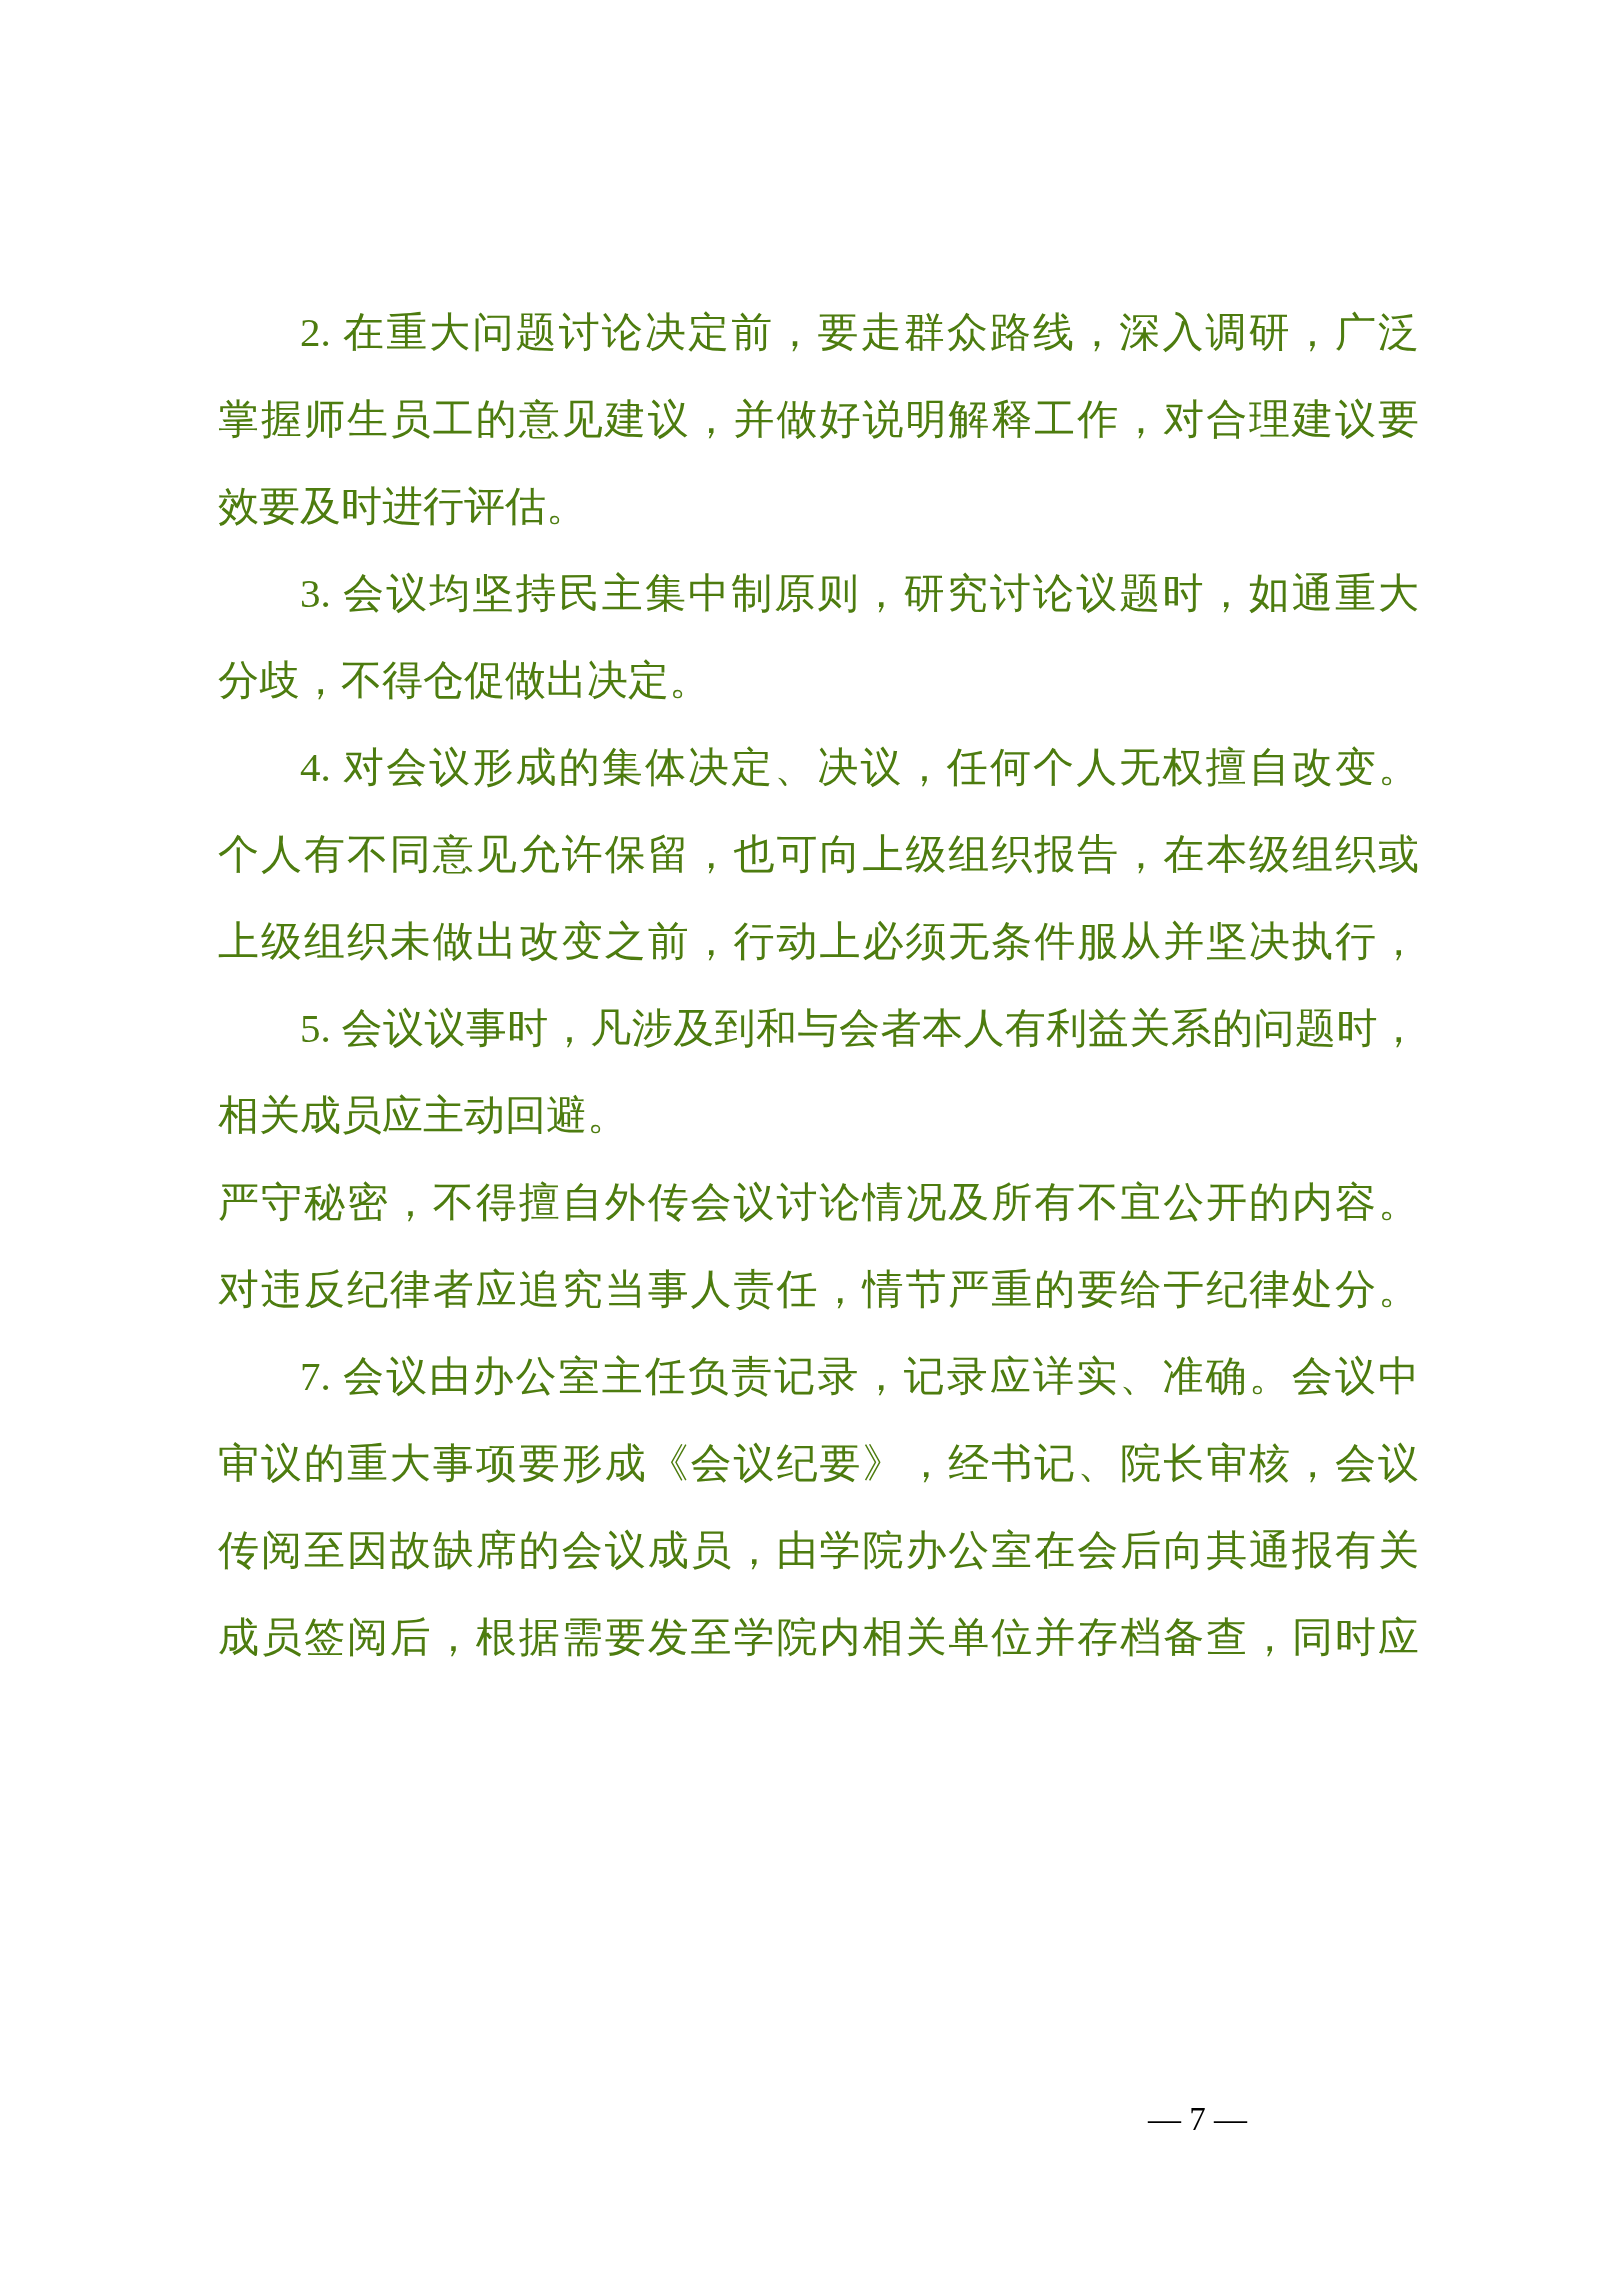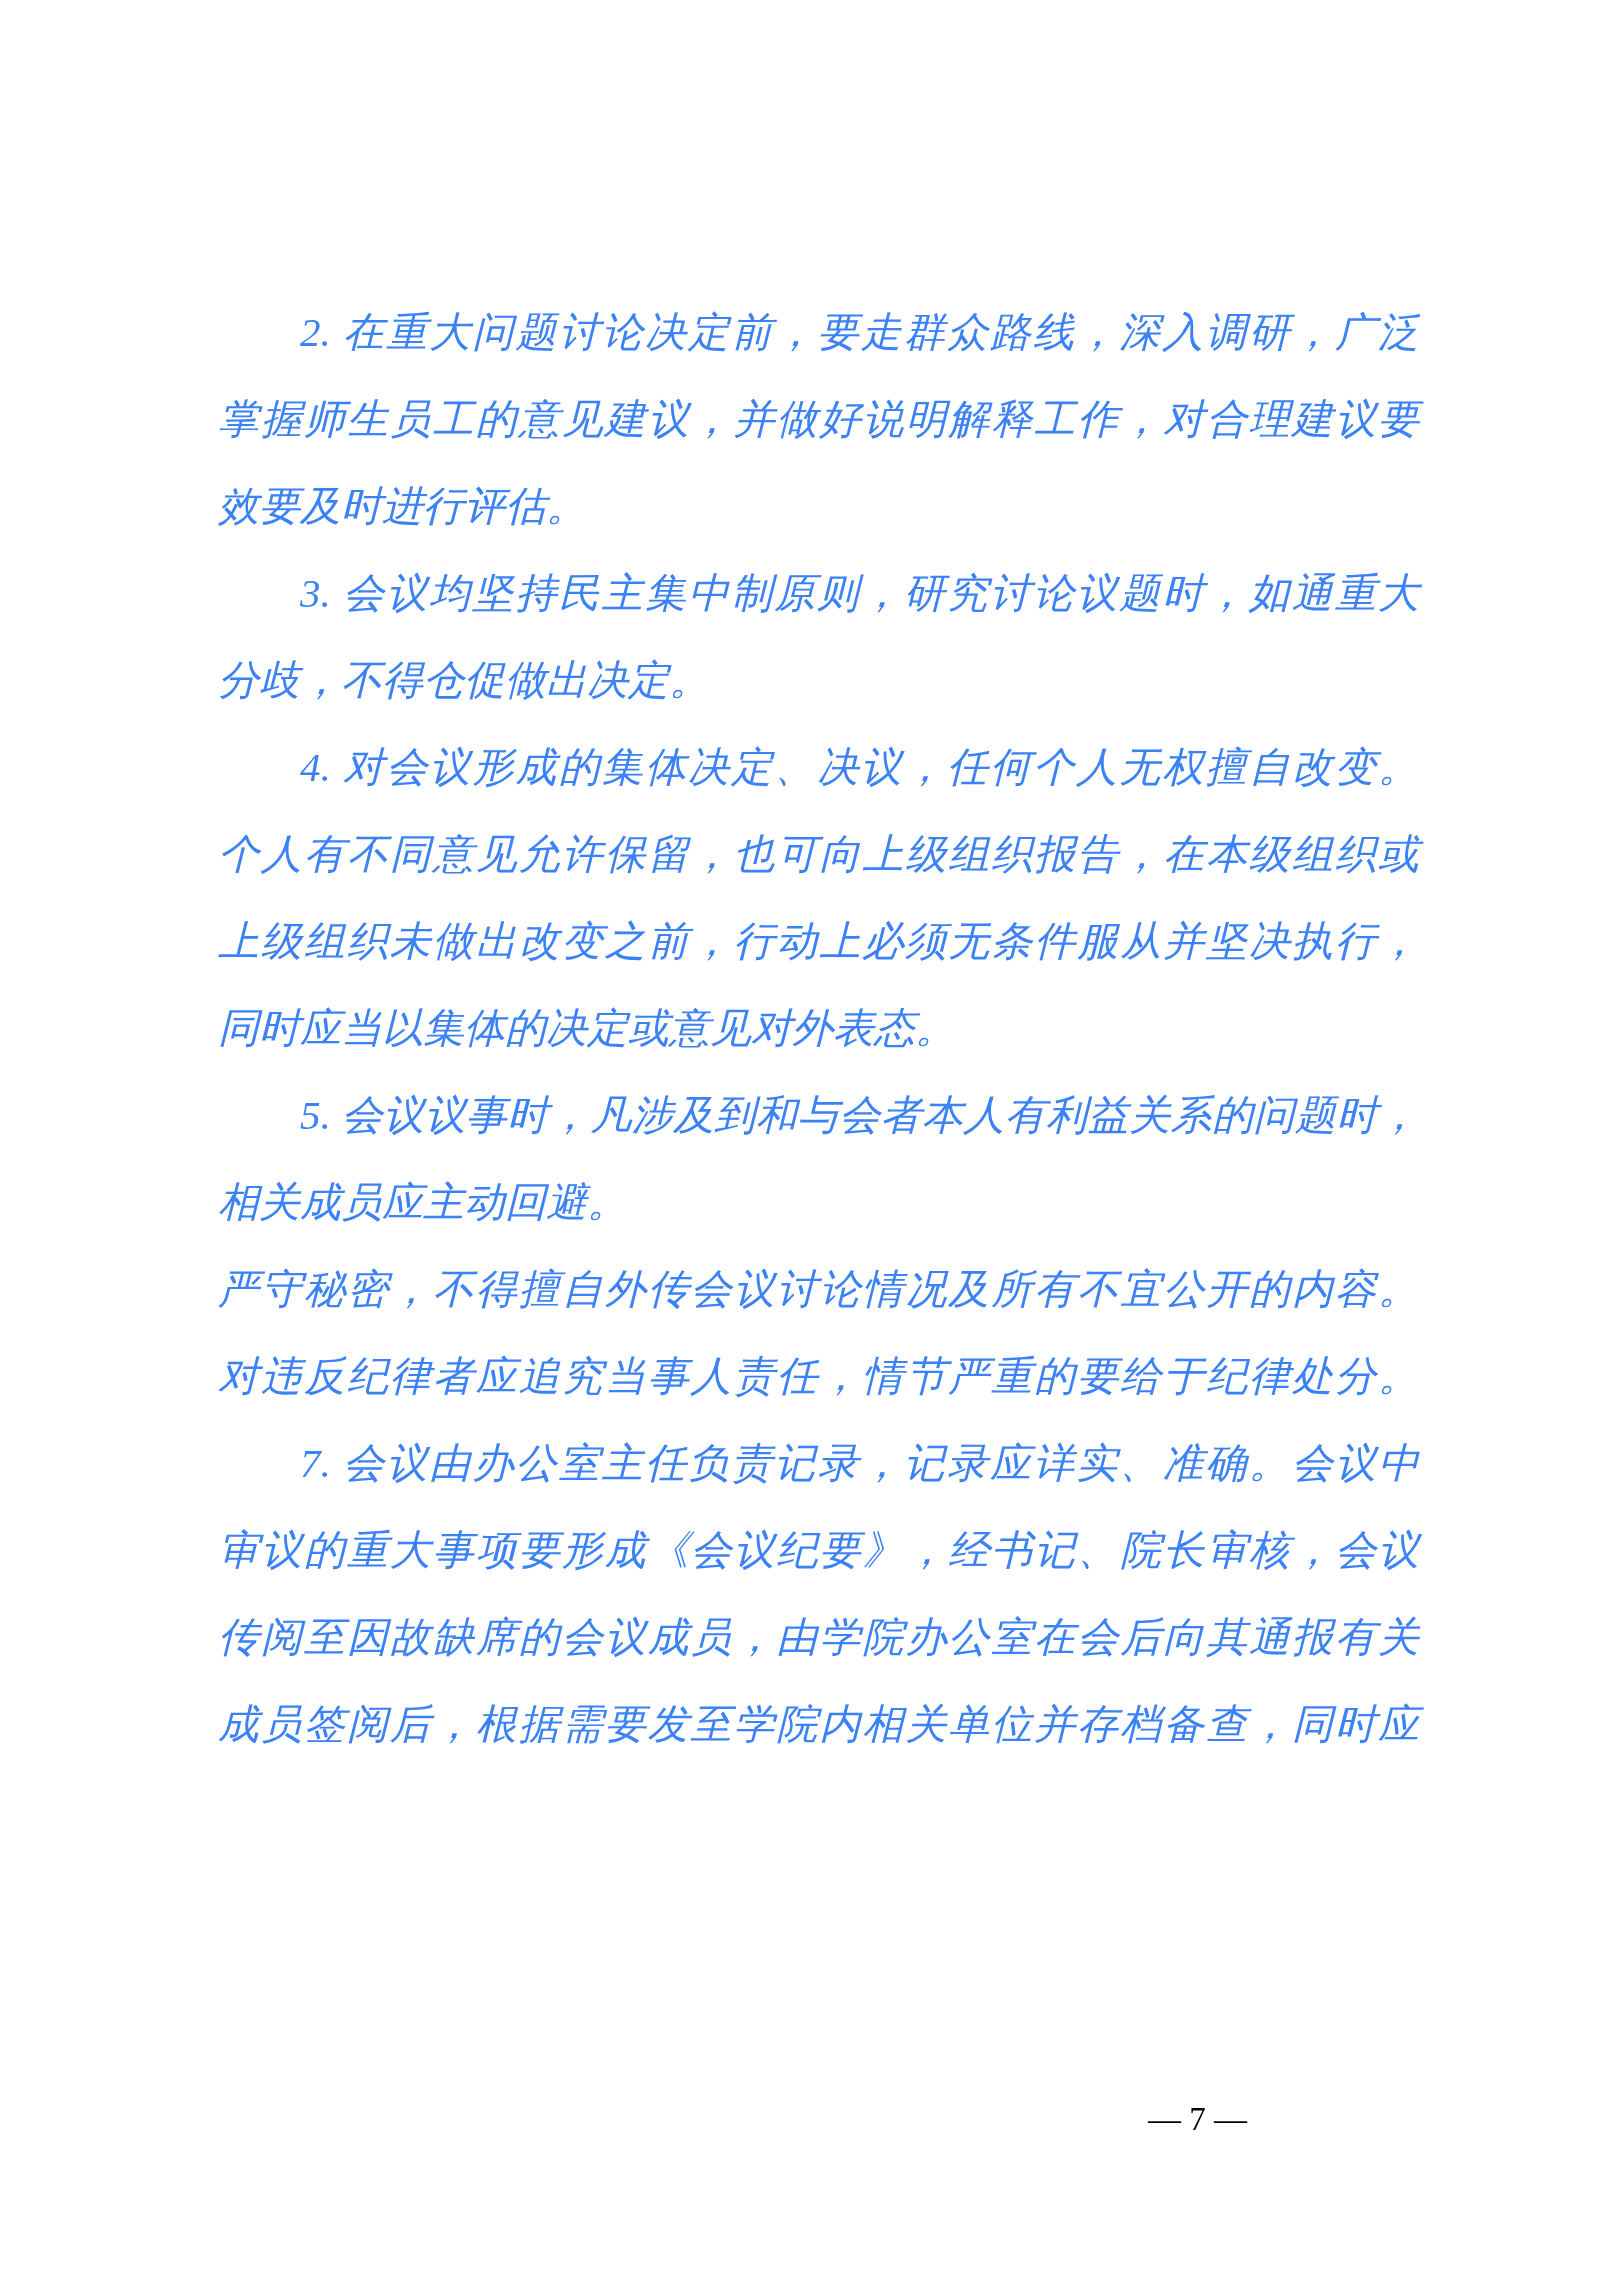--- a/index.html
+++ b/index.html
@@ -22,22 +22,21 @@
     top: 289px;
     width: 1201px;
   }
   .line {
     height: 87px;
     line-height: 87px;
     font-size: 41px;
     white-space: normal;
     overflow: visible;
     text-align: left;
-    color: #3b82f6;
-    font-style: italic;
+    color: #4d7c0f;
   }
   .line.fill {
     text-align: justify;
     text-align-last: justify;
   }
   .line.indent {
     padding-left: 82px;
   }
   .page-number {
     position: absolute;
@@ -58,21 +57,20 @@
 <div class="page">
   <div class="content">
       <div class="line indent fill">2. 在重大问题讨论决定前，要走群众路线，深入调研，广泛</div>
       <div class="line fill">掌握师生员工的意见建议，并做好说明解释工作，对合理建议要</div>
       <div class="line">效要及时进行评估。</div>
       <div class="line indent fill">3. 会议均坚持民主集中制原则，研究讨论议题时，如通重大</div>
       <div class="line">分歧，不得仓促做出决定。</div>
       <div class="line indent fill">4. 对会议形成的集体决定、决议，任何个人无权擅自改变。</div>
       <div class="line fill">个人有不同意见允许保留，也可向上级组织报告，在本级组织或</div>
       <div class="line fill">上级组织未做出改变之前，行动上必须无条件服从并坚决执行，</div>
-      <div class="line">同时应当以集体的决定或意见对外表态。</div>
       <div class="line indent fill">5. 会议议事时，凡涉及到和与会者本人有利益关系的问题时，</div>
       <div class="line">相关成员应主动回避。</div>
       <div class="line fill">严守秘密，不得擅自外传会议讨论情况及所有不宜公开的内容。</div>
       <div class="line fill">对违反纪律者应追究当事人责任，情节严重的要给于纪律处分。</div>
       <div class="line indent fill">7. 会议由办公室主任负责记录，记录应详实、准确。会议中</div>
       <div class="line fill">审议的重大事项要形成《会议纪要》，经书记、院长审核，会议</div>
       <div class="line fill">传阅至因故缺席的会议成员，由学院办公室在会后向其通报有关</div>
       <div class="line fill">成员签阅后，根据需要发至学院内相关单位并存档备查，同时应</div>
     </div>
   <div class="page-number">— 7 —</div>

